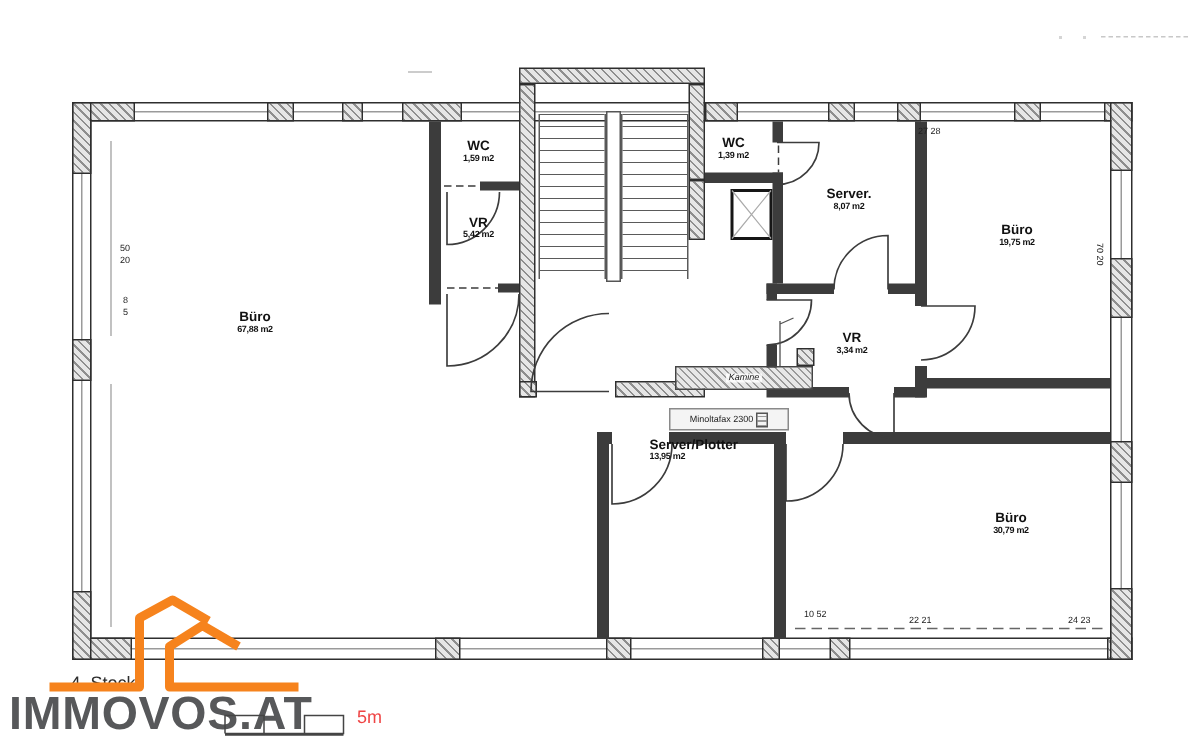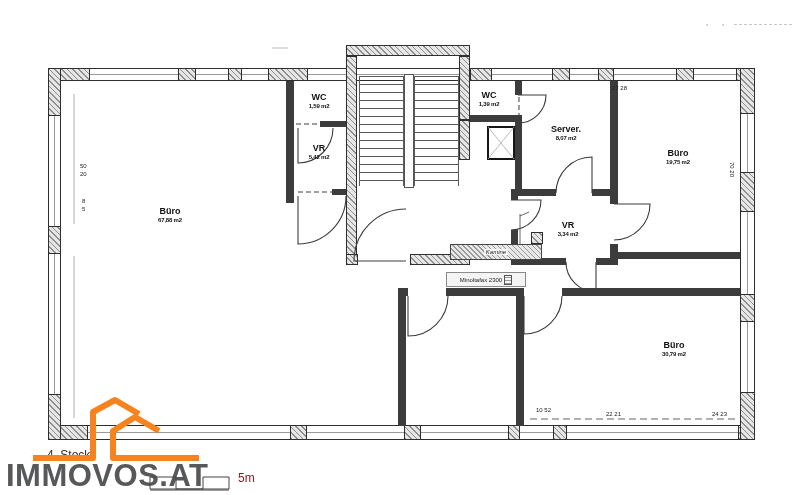--- a/index.html
+++ b/index.html
@@ -42,21 +42,21 @@
   .fax-icon{width:6px;height:8px;border:1px solid #555;margin-left:2px;
     background:repeating-linear-gradient(0deg,#999 0 1px,transparent 1px 3px);}
   .chimney{
     background:repeating-linear-gradient(45deg,#9a9a9a 0 1px,#e8e8e8 1px 3.5px);
     border:1px solid #444;box-sizing:border-box;
     display:flex;align-items:center;justify-content:center;
   }
   .chimney span{font-size:6px;font-style:italic;color:#222;background:rgba(255,255,255,.8);padding:0 2px;white-space:nowrap;}
   .floor-label{font-size:12px;color:#2e2e2e;}
   .logo-text{font-weight:bold;font-size:31px;color:#57585a;letter-spacing:.5px;white-space:nowrap;}
-  .scale-label{font-size:12px;color:#7f1d1d;}
+  .scale-label{font-size:12px;color:#ef4444;}
   svg{display:block;}
 </style>
 </head>
 <body>
 
 <div class="abs" style="left:0;top:0;width:800px;height:495px;">
 
   <div class="abs wbh" style="left:48px;top:68px;width:707px;height:13px;"></div>
   <div class="abs wbh" style="left:48px;top:425px;width:707px;height:15px;"></div>
   <div class="abs wbv" style="left:48px;top:68px;width:13px;height:372px;"></div>
@@ -174,20 +174,24 @@
     <span class="rarea">8,07 m2</span>
   </div>
   <div class="abs rlabel" style="left:638px;top:148px;width:80px;">
     <span class="rname">Büro</span>
     <span class="rarea">19,75 m2</span>
   </div>
   <div class="abs rlabel" style="left:538px;top:220px;width:60px;">
     <span class="rname">VR</span>
     <span class="rarea">3,34 m2</span>
   </div>
+  <div class="abs rlabel" style="left:415px;top:291px;width:105px;text-align:left;padding-left:18px;box-sizing:border-box;">
+    <span class="rname">Server/Plotter</span>
+    <span class="rarea">13,95 m2</span>
+  </div>
   <div class="abs rlabel" style="left:634px;top:340px;width:80px;">
     <span class="rname">Büro</span>
     <span class="rarea">30,79 m2</span>
   </div>
 
   <div class="abs dim" style="left:80px;top:163px;">50</div>
   <div class="abs dim" style="left:80px;top:171px;">20</div>
   <div class="abs dim" style="left:82px;top:198px;">8</div>
   <div class="abs dim" style="left:82px;top:206px;">5</div>
   <div class="abs dim" style="left:612px;top:85px;">27  28</div>

